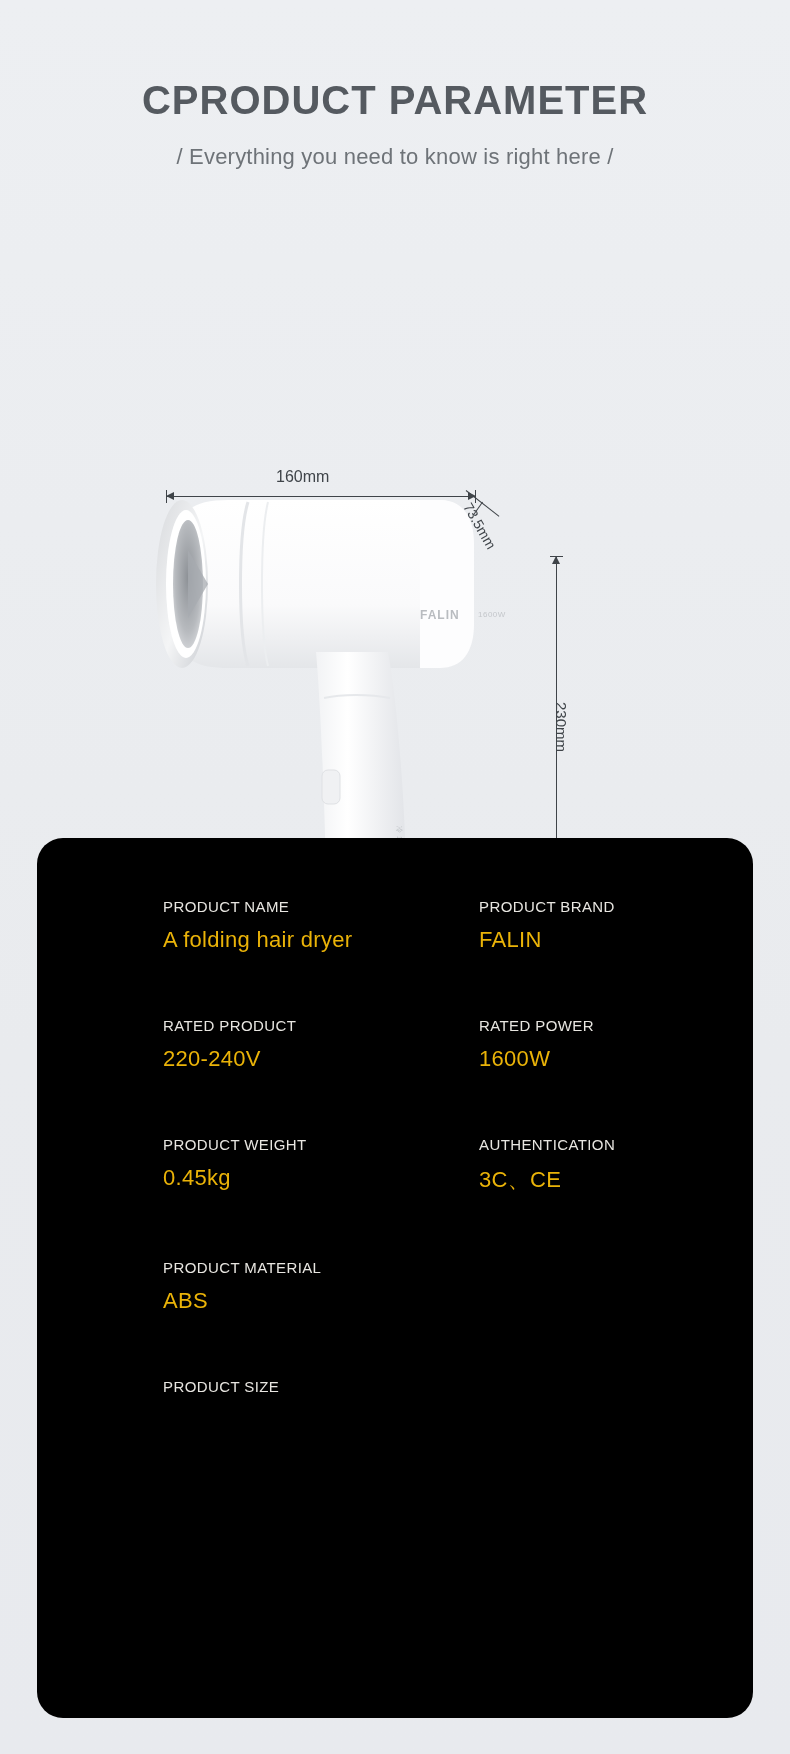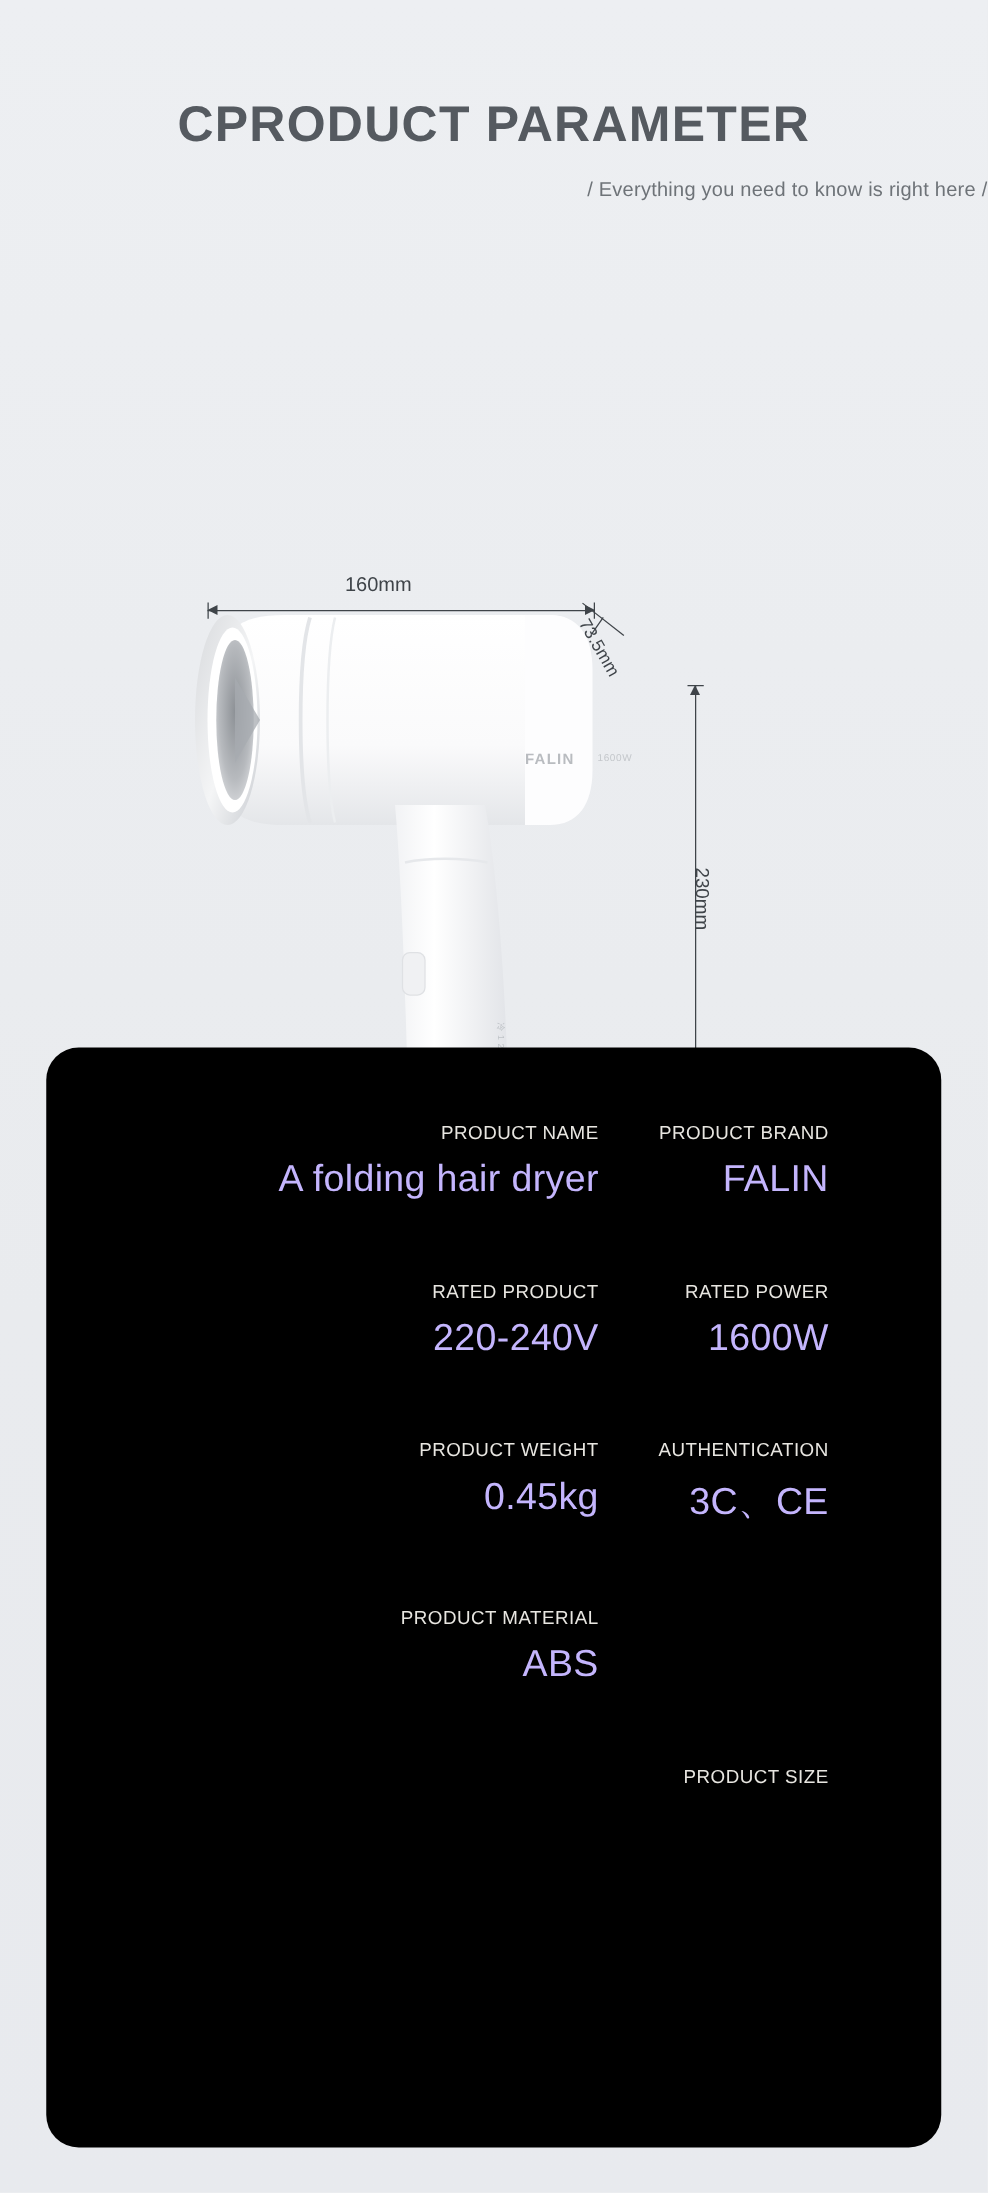--- a/index.html
+++ b/index.html
@@ -24,24 +24,23 @@
   }
   .title {
     font-size: 40px;
     font-weight: bold;
     letter-spacing: 1px;
     color: #555a60;
     line-height: 1.1;
   }
   .subtitle {
     margin-top: 22px;
-    font-size: 16px;
+    font-size: 22px;
     color: #6e7378;
     letter-spacing: 0.2px;
-    text-align: right;
   }
 
   
   .figure {
     position: relative;
     width: 790px;
     height: 630px;
     margin-top: 34px;
   }
 
@@ -196,30 +195,30 @@
     background: #000;
     border-radius: 26px;
     padding: 60px 0 0 0;
   }
   .spec-grid {
     display: grid;
     grid-template-columns: 316px 1fr;
     row-gap: 0;
     padding: 0 90px 0 126px;
   }
-  .spec-cell { margin-bottom: 64px; text-align: right; }
+  .spec-cell { margin-bottom: 64px; }
   .spec-label {
     font-size: 15px;
     color: #e8e6e1;
     letter-spacing: 0.4px;
     margin-bottom: 12px;
   }
   .spec-value {
-    font-size: 30px;
-    color: #c4b5fd;
+    font-size: 22px;
+    color: #eab308;
     letter-spacing: 0.3px;
   }
   .spec-cell.full { grid-column: 1 / span 2; }
 </style>
 </head>
 <body>
 
 <div class="page">
 
   <div class="header">

